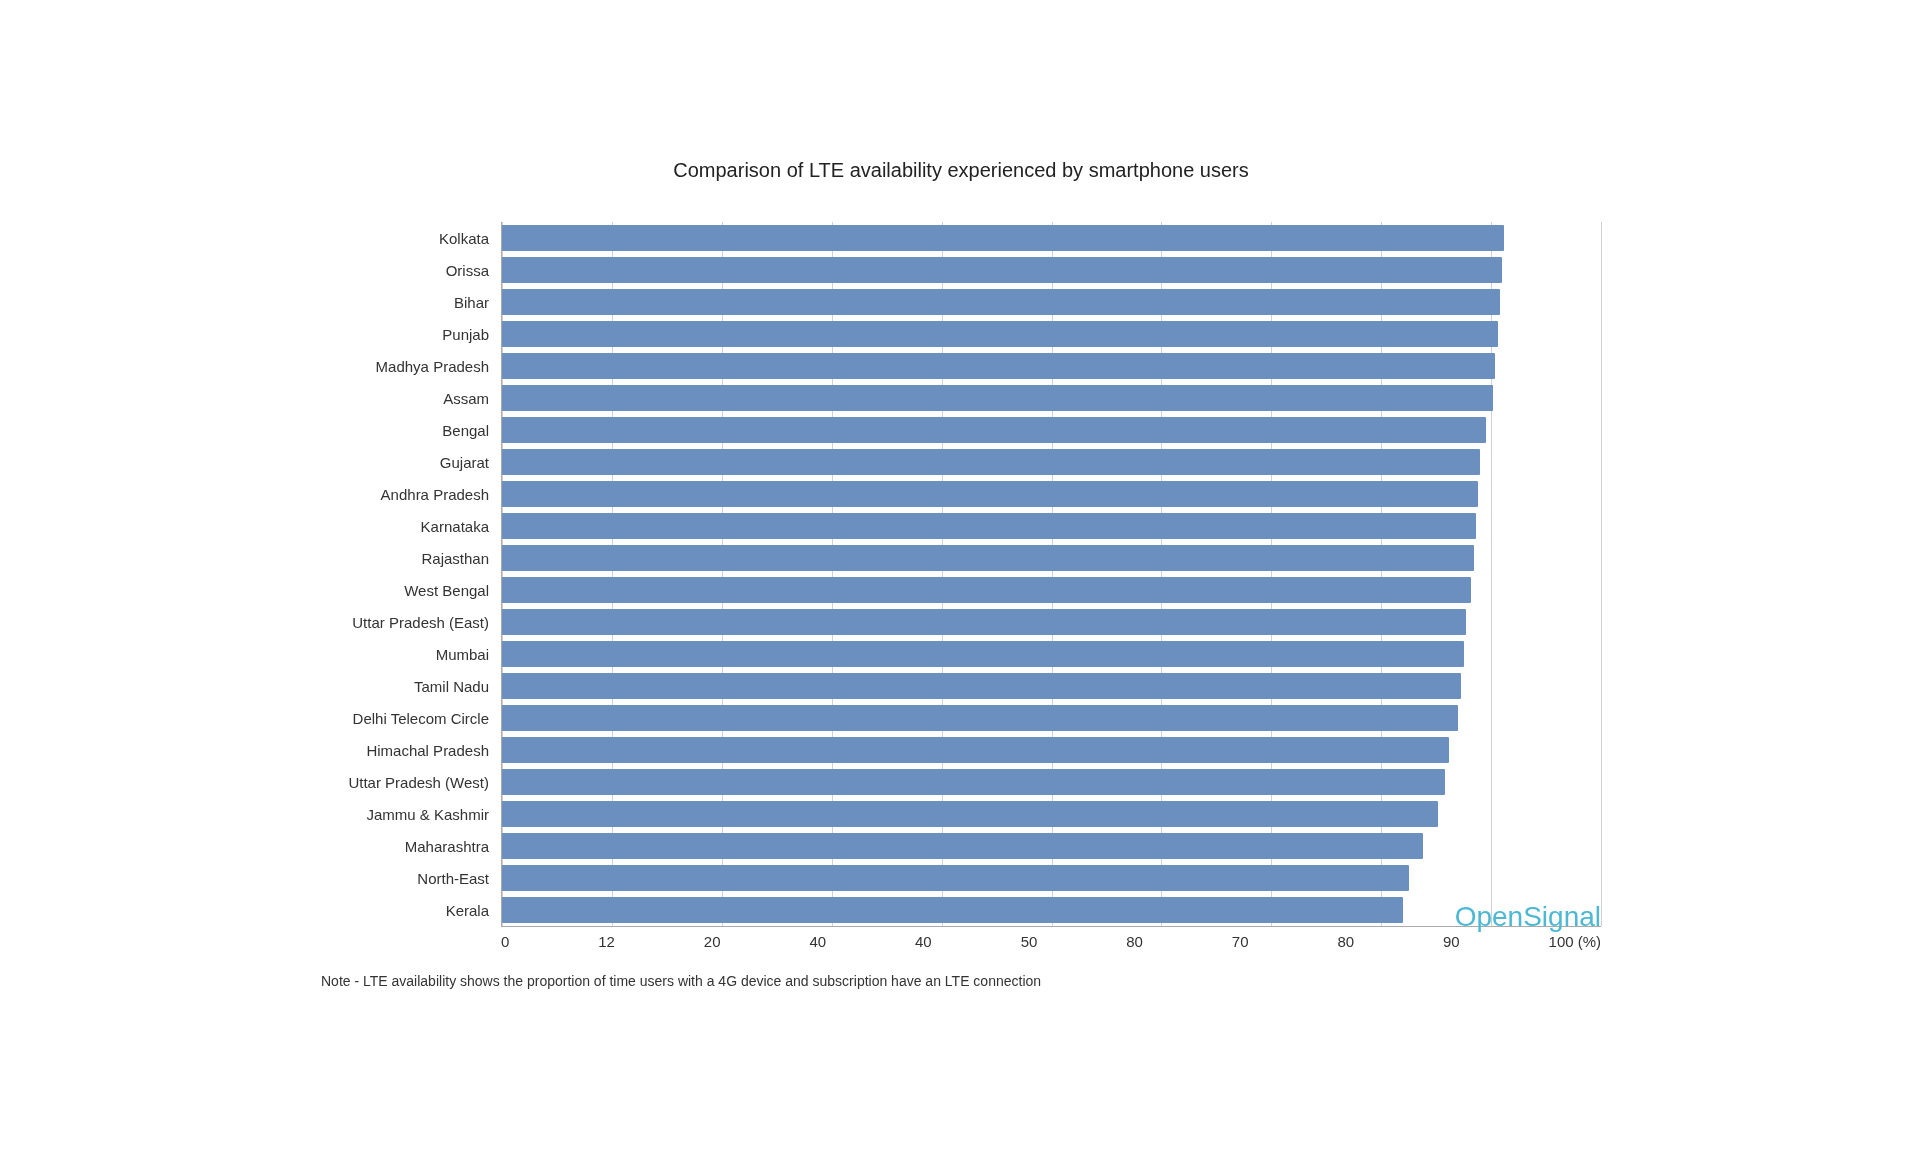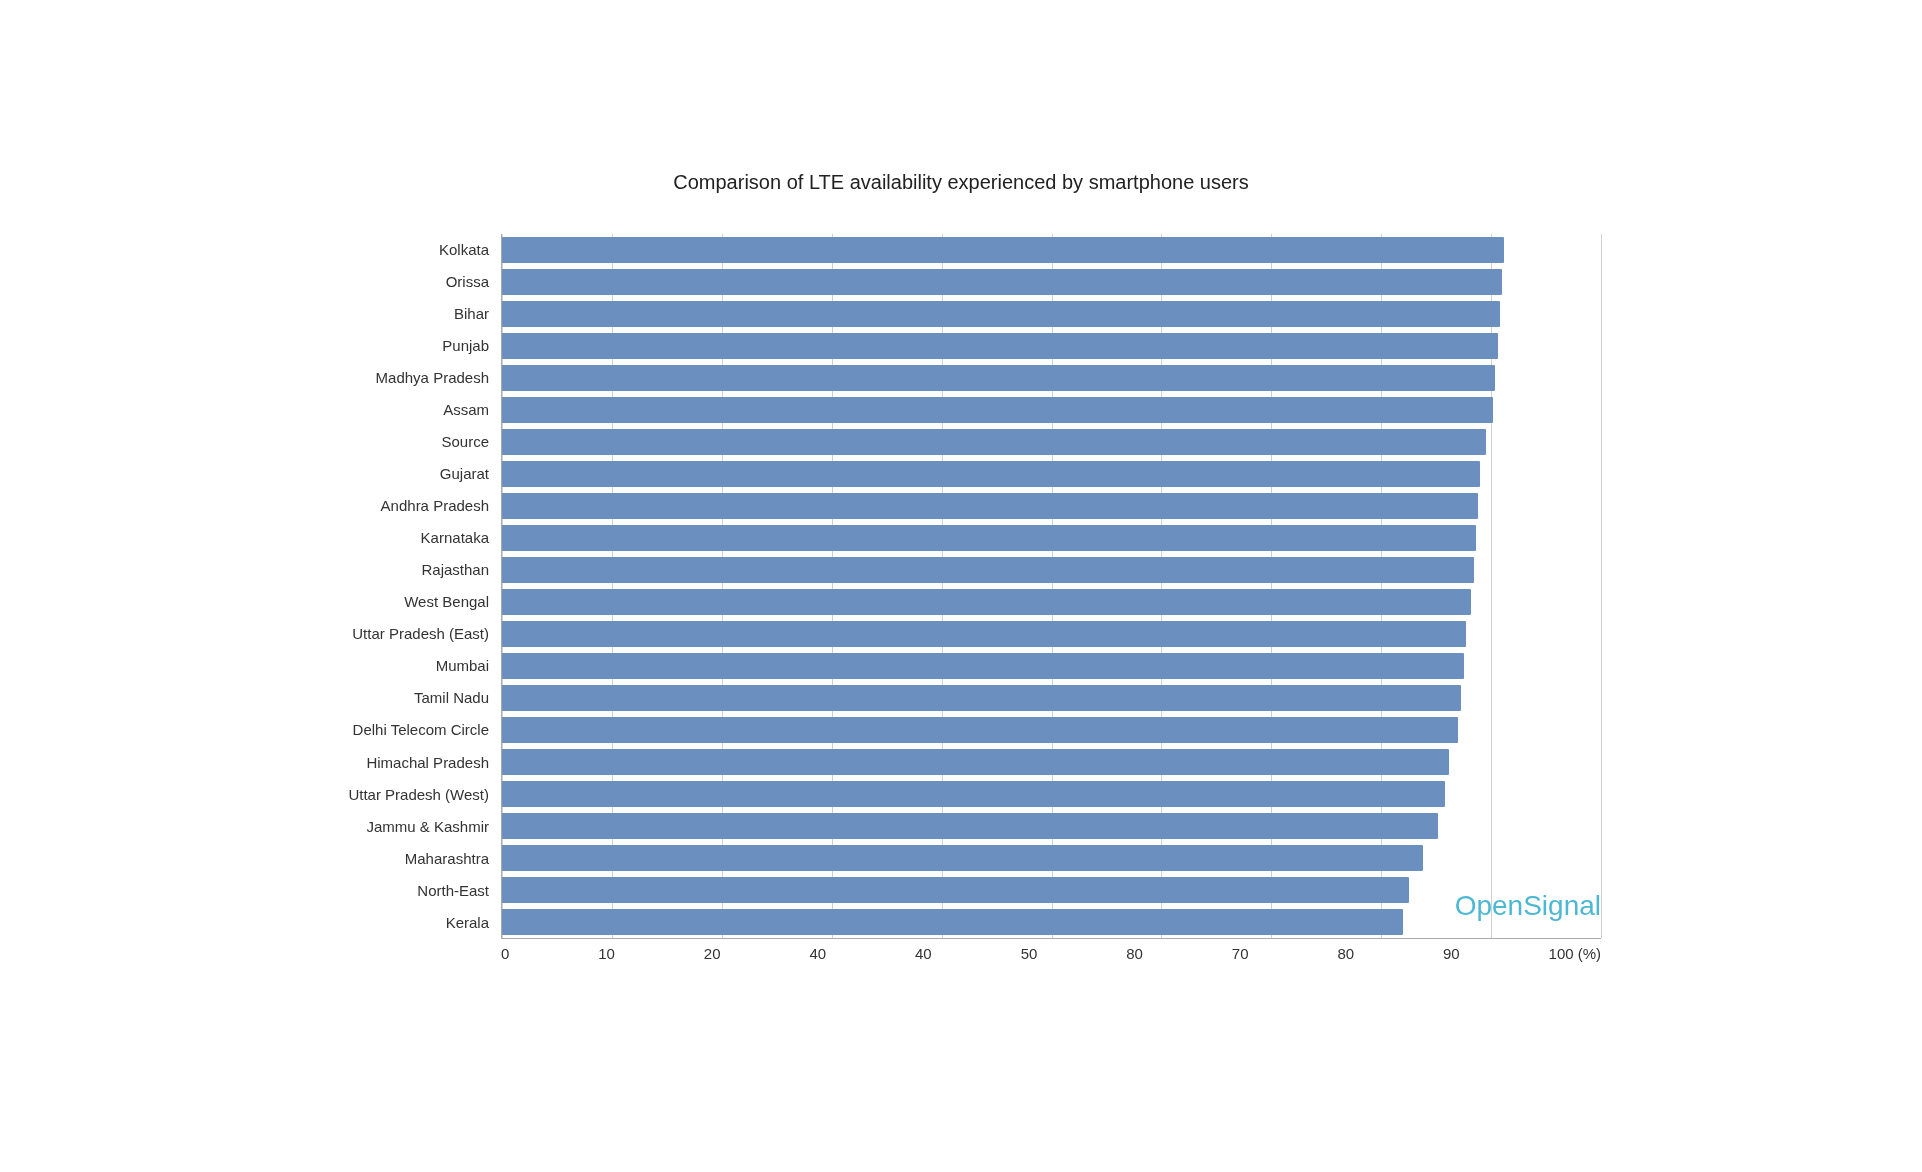--- a/index.html
+++ b/index.html
@@ -130,21 +130,21 @@
 
   <div class="chart-area">
     <div class="chart-inner">
       <div class="y-labels" id="y-labels">
           <div class="y-label">Kolkata</div>
           <div class="y-label">Orissa</div>
           <div class="y-label">Bihar</div>
           <div class="y-label">Punjab</div>
           <div class="y-label">Madhya Pradesh</div>
           <div class="y-label">Assam</div>
-          <div class="y-label">Source</div>
+          <div class="y-label">Bengal</div>
           <div class="y-label">Gujarat</div>
           <div class="y-label">Andhra Pradesh</div>
           <div class="y-label">Karnataka</div>
           <div class="y-label">Rajasthan</div>
           <div class="y-label">West Bengal</div>
           <div class="y-label">Uttar Pradesh (East)</div>
           <div class="y-label">Mumbai</div>
           <div class="y-label">Tamil Nadu</div>
           <div class="y-label">Delhi Telecom Circle</div>
           <div class="y-label">Himachal Pradesh</div>
@@ -232,34 +232,35 @@
           </div>
           <div class="bar-row">
             <div class="bar" style="width: 82%;"></div>
           </div>
         </div>
     </div>
 
     <div class="x-axis">
       <div class="x-axis-labels" id="x-axis-labels">
           <span class="x-label">0</span>
-          <span class="x-label">10</span>
+          <span class="x-label">12</span>
           <span class="x-label">20</span>
           <span class="x-label">40</span>
           <span class="x-label">40</span>
           <span class="x-label">50</span>
           <span class="x-label">80</span>
           <span class="x-label">70</span>
           <span class="x-label">80</span>
           <span class="x-label">90</span>
           <span class="x-label">100</span>
         </div>
       <span class="x-unit">(%)</span>
     </div>
 
     <div class="source-note">
+      <div>Note - LTE availability shows the proportion of time users with a 4G device and subscription have an LTE connection</div>
     </div>
   </div>
 
   <div class="opensignal-logo">
     <span>Open</span><span style="color:#4db8d4">Signal</span>
   </div>
 </div>
 
 </body></html>

